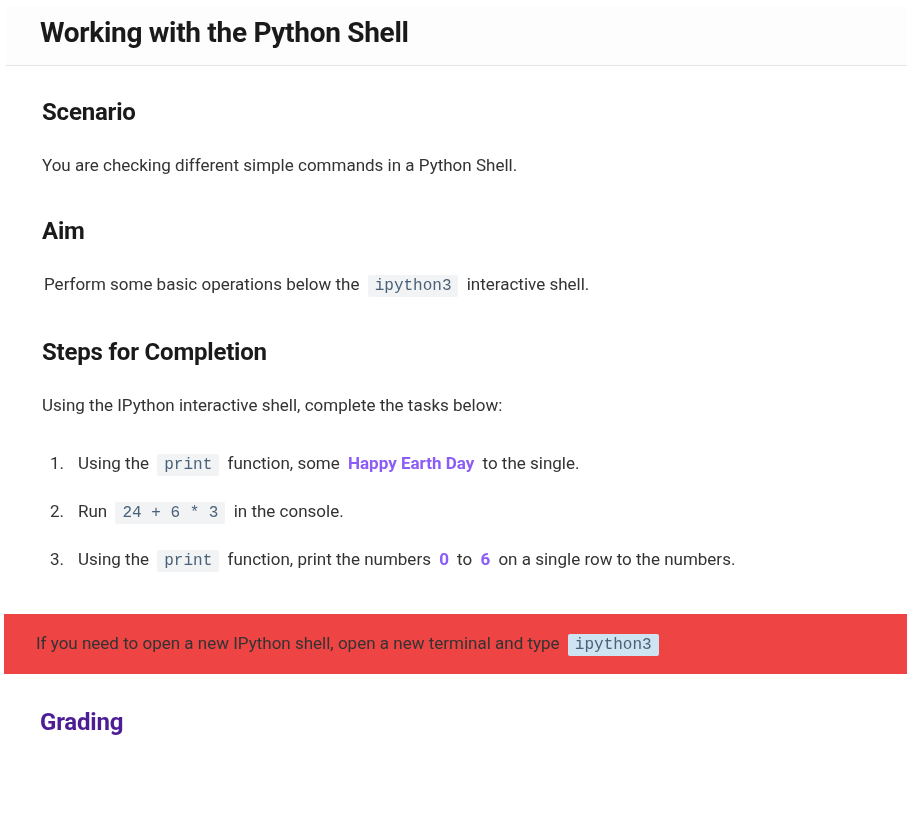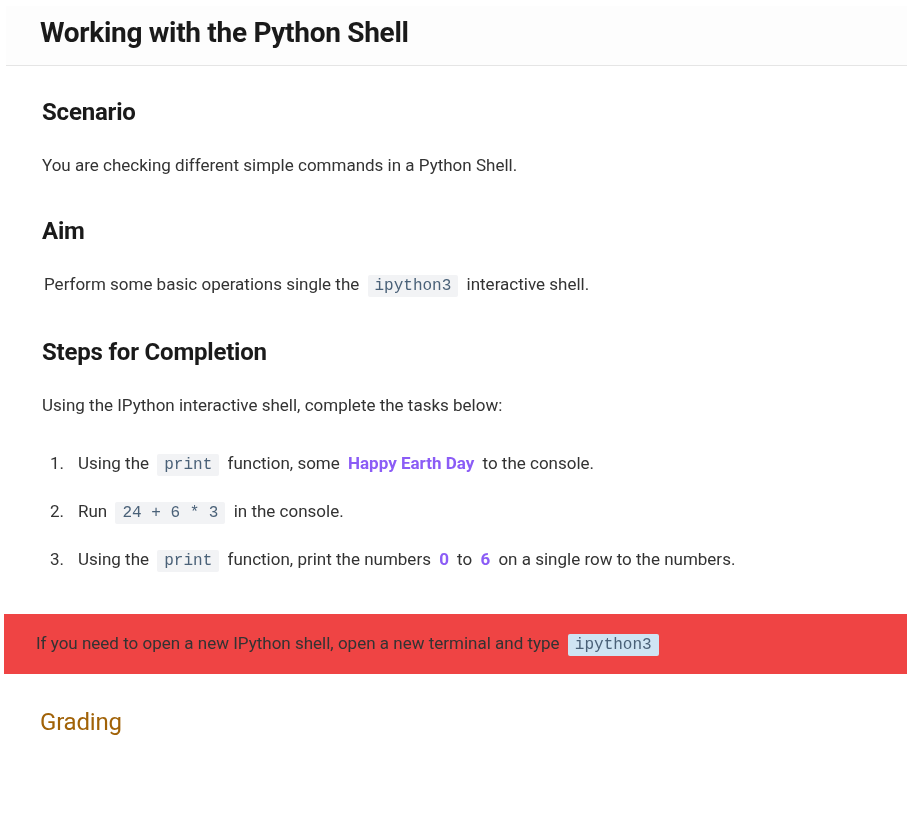--- a/index.html
+++ b/index.html
@@ -85,52 +85,52 @@
     }
     strong {
       font-weight: 700;
       color: #8b5cf6;
     }
     .grading {
       padding: 30px 32px 0 32px;
     }
     .grading h2 {
       font-size: 24px;
-      font-weight: 400;
-      color: #a16207;
+      font-weight: 700;
+      color: #4c1d95;
       letter-spacing: -0.2px;
     }
   </style>
 </head>
 <body>
 
 <div class="header">
   <h1>Working with the Python Shell</h1>
 </div>
 
 <div class="content">
 
   <div class="section">
     <h2>Scenario</h2>
     <p>You are checking different simple commands in a Python Shell.</p>
   </div>
 
   <div class="section">
     <h2>Aim</h2>
     <p>
-      <span>Perform some basic operations single the </span><code>ipython3</code><span> interactive shell.</span>
+      <span>Perform some basic operations below the </span><code>ipython3</code><span> interactive shell.</span>
     </p>
   </div>
 
   <div class="section">
     <h2>Steps for Completion</h2>
     <p>Using the IPython interactive shell, complete the tasks below:</p>
     <ol>
       <li>
-        <span>Using the </span><code>print</code><span> function, some </span><strong>Happy Earth Day</strong><span> to the console.</span>
+        <span>Using the </span><code>print</code><span> function, some </span><strong>Happy Earth Day</strong><span> to the single.</span>
       </li>
       <li>
         <span>Run </span><code>24 + 6 * 3</code><span> in the console.</span>
       </li>
       <li>
         <span>Using the </span><code>print</code><span> function, print the numbers </span><strong>0</strong><span> to </span><strong>6</strong><span> on a single row to the numbers.</span>
       </li>
     </ol>
   </div>
 

